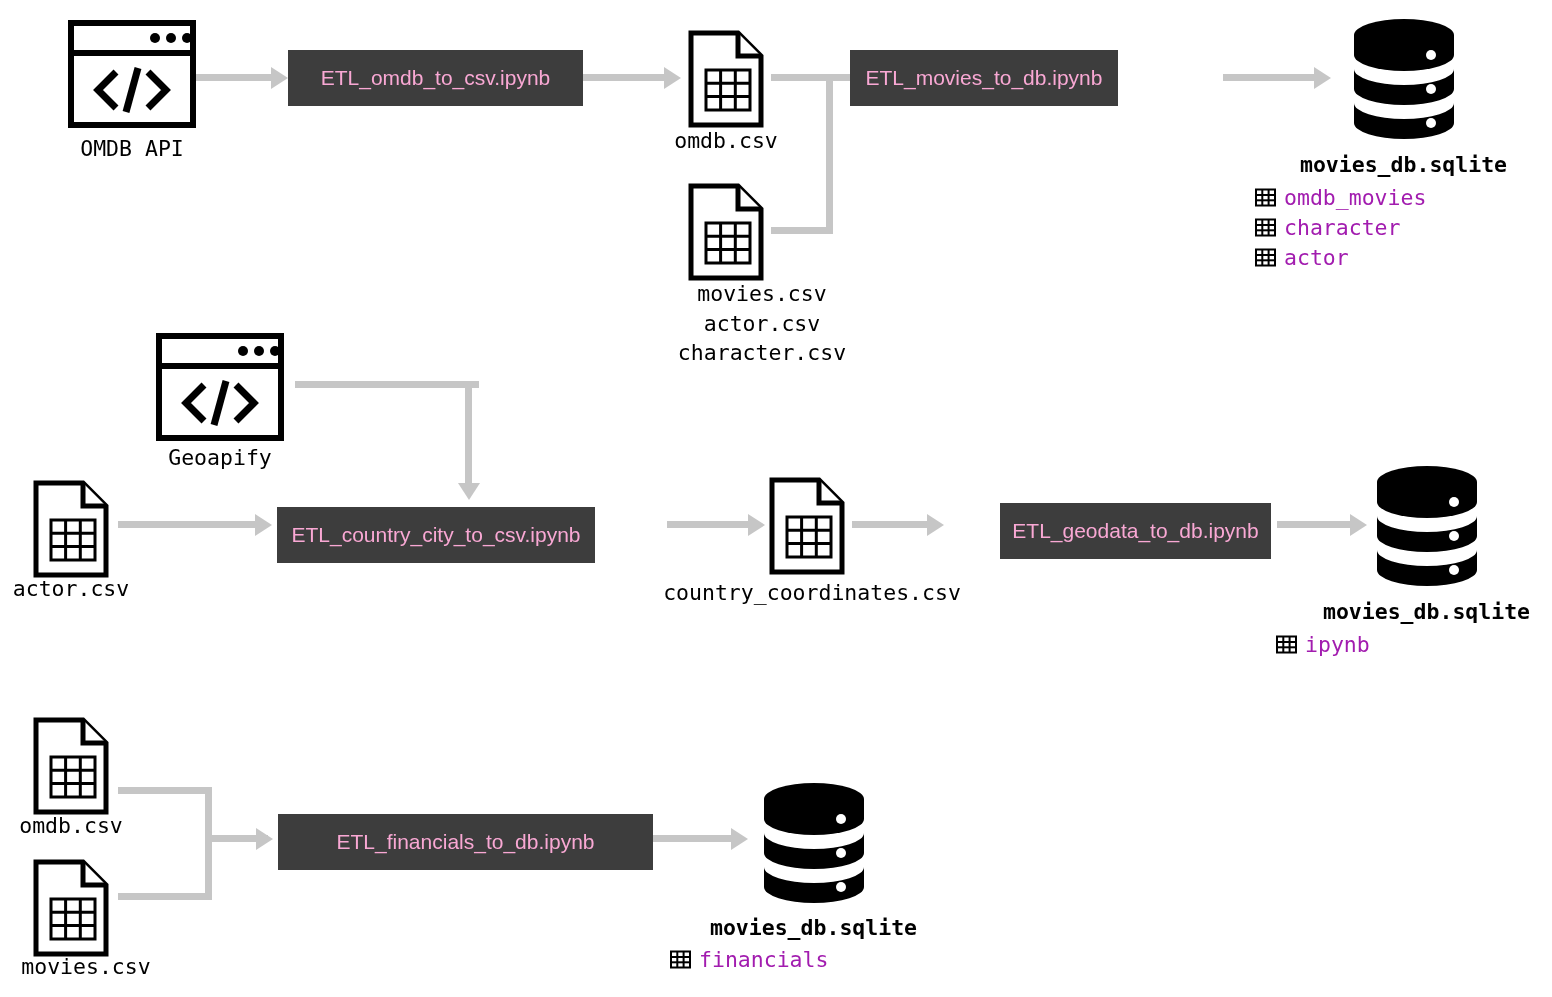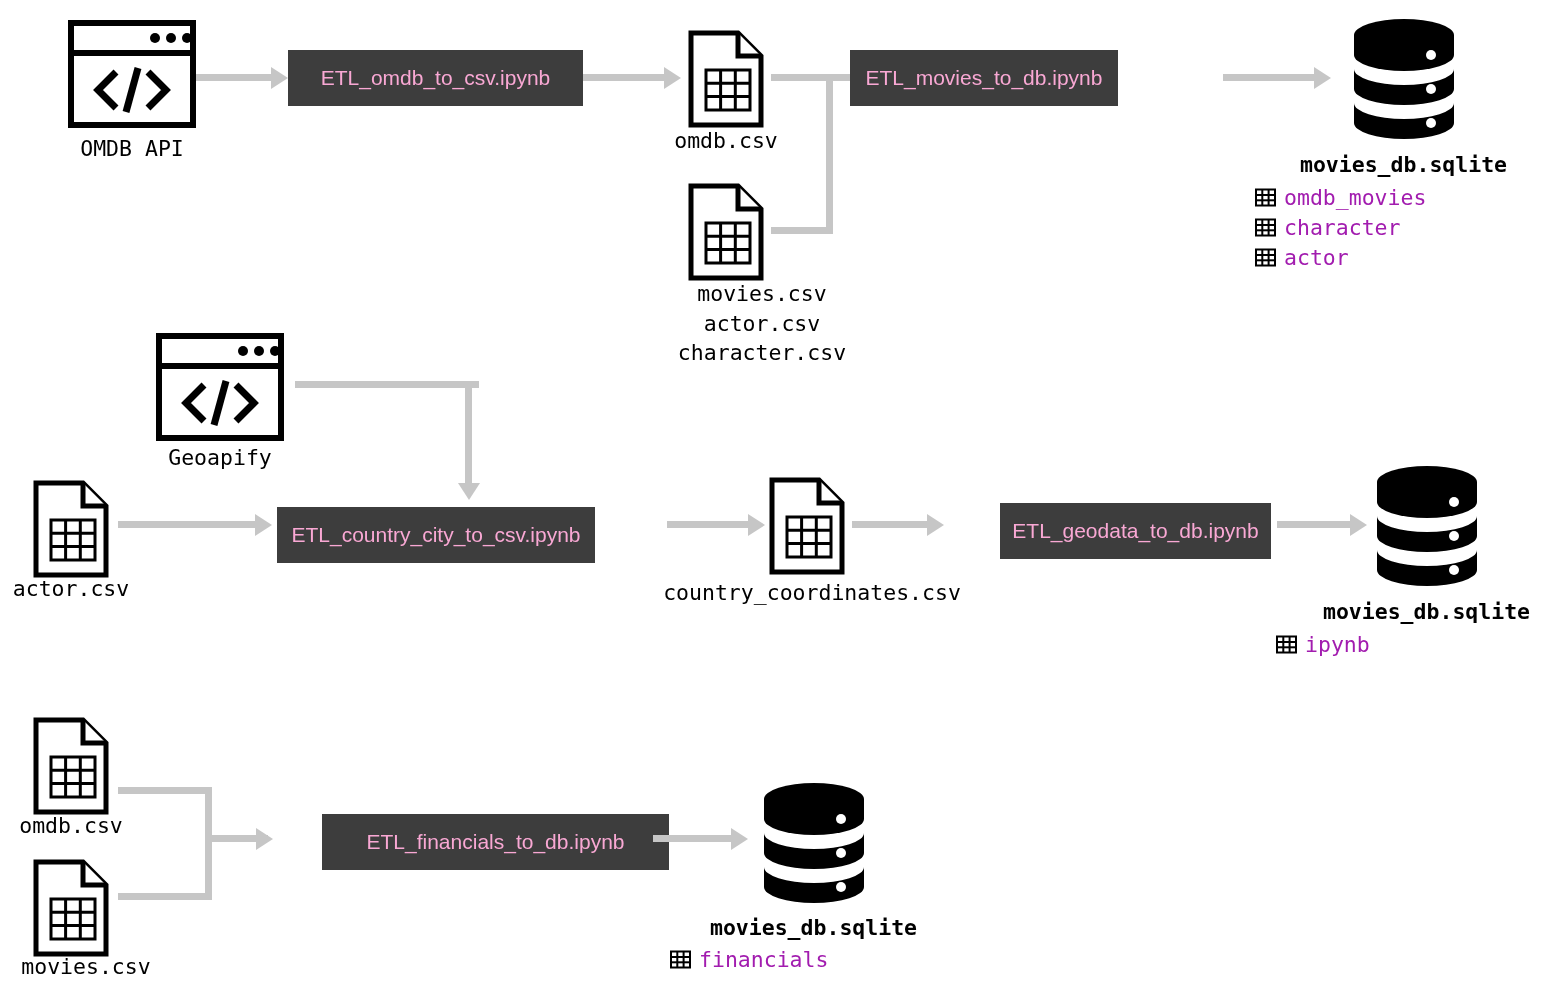--- a/index.html
+++ b/index.html
@@ -332,21 +332,21 @@
     </svg>
   </div>
   <div class="label" style="left:-25px; top:952px; width:222px;">movies.csv</div>
 
   <div class="ln ln-h" style="left:118px; top:787px; width:94px;"></div>
   <div class="ln ln-v" style="left:205px; top:787px; height:113px;"></div>
   <div class="ln ln-h" style="left:118px; top:893px; width:94px;"></div>
   <div class="ln ln-h" style="left:205px; top:835px; width:63px;"></div>
   <div class="arrow-r" style="left:256px; top:827.5px;"></div>
 
-  <div class="etl-box" style="left:278px; top:814px; width:347px;margin-left:44px;">ETL_financials_to_db.ipynb</div>
+  <div class="etl-box" style="left:278px; top:814px; width:375px;">ETL_financials_to_db.ipynb</div>
 
   <div class="ln ln-h" style="left:653px; top:835px; width:83px;"></div>
   <div class="arrow-r" style="left:731px; top:827.5px;"></div>
 
   <div class="node" style="left:762px; top:783px;">
     <svg width="104" height="122" viewBox="0 0 104 122">
       <path d="M2,16 a50,16 0 0 1 100,0 V36 a50,16 0 0 1 -100,0 Z" fill="#000"></path>
       <path d="M2,50 a50,16 0 0 0 100,0 V70 a50,16 0 0 1 -100,0 Z" fill="#000"></path>
       <path d="M2,84 a50,16 0 0 0 100,0 V104 a50,16 0 0 1 -100,0 Z" fill="#000"></path>
       <circle cx="79" cy="36" r="5" fill="#fff"></circle>

